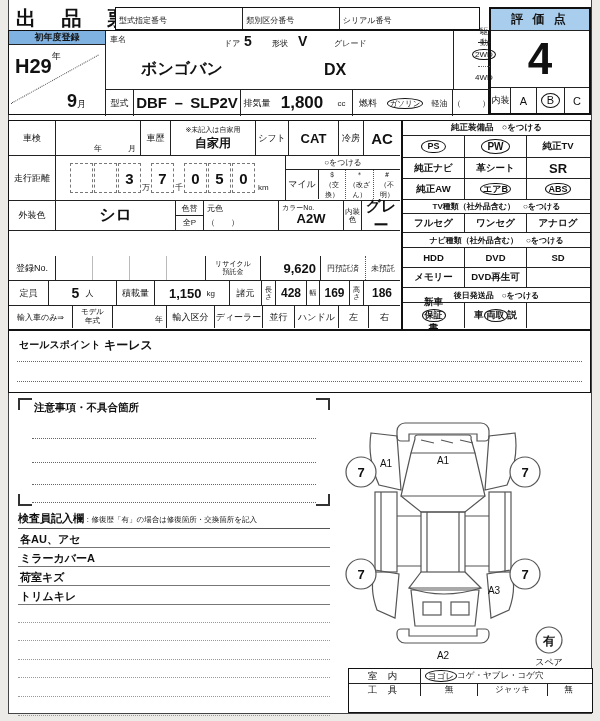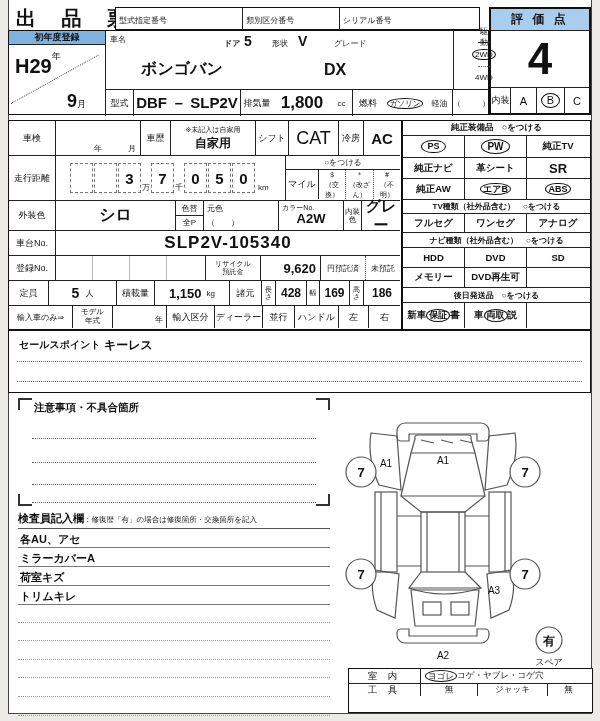--- a/index.html
+++ b/index.html
@@ -58,21 +58,21 @@
 
   <div class="abs br" style="left:0;top:0;width:97px;height:85px;">
     <div class="c hblue bb" style="height:14px;font-size:9px;font-weight:bold;">初年度登録</div>
     <div class="abs" style="left:6px;top:19px;font-size:20px;font-weight:bold;"><span>H29</span><span style="font-size:9px;font-weight:normal;vertical-align:14px;">年</span></div>
     <div class="abs" style="left:2px;top:72px;width:100px;border-top:1px dotted #555;transform:rotate(-29deg);transform-origin:left center;"></div>
     <div class="abs" style="left:58px;top:60px;font-size:18px;font-weight:bold;"><span>9</span><span style="font-size:9px;font-weight:normal;">月</span></div>
   </div>
 
   <div class="abs" style="left:97px;top:0;width:384px;height:85px;">
     <span class="abs lbl" style="left:4px;top:3px;">車名</span>
-    <span class="abs lbl" style="left:118px;top:7px;font-weight:bold;">ドア</span>
+    <span class="abs lbl" style="left:118px;top:7px;">ドア</span>
     <span class="abs" style="left:138px;top:2px;font-size:14px;font-weight:bold;">5</span>
     <span class="abs lbl" style="left:166px;top:7px;">形状</span>
     <span class="abs" style="left:192px;top:2px;font-size:14px;font-weight:bold;">V</span>
     <span class="abs lbl" style="left:228px;top:7px;">グレード</span>
     <span class="abs big" style="left:35px;top:28px;">ボンゴバン</span>
     <span class="abs big" style="left:218px;top:30px;">DX</span>
 
     <div class="abs" style="left:347px;top:0;width:37px;height:58px;border-left:1px solid #222;padding-left:24px;">
       <div class="c bb lbl" style="height:12px;">駆動</div>
       <div class="c" style="height:23px;">
@@ -107,21 +107,21 @@
     <div class="br" style="width:85px;position:relative;">
       <span class="abs lbl" style="left:38px;top:22px;">年</span>
       <span class="abs lbl" style="left:72px;top:22px;">月</span>
     </div>
     <div class="c br sm" style="width:30px;">車歴</div>
     <div class="cc br" style="width:85px;">
       <span style="font-size:7px;">※未記入は自家用</span>
       <span style="font-size:12px;font-weight:bold;">自家用</span>
     </div>
     <div class="c br sm" style="width:33px;">シフト</div>
-    <div class="c br" style="width:50px;font-size:18px;font-weight:normal;">CAT</div>
+    <div class="c br" style="width:50px;font-size:13px;font-weight:bold;">CAT</div>
     <div class="c br sm" style="width:25px;">冷房</div>
     <div class="c" style="width:36px;font-size:15px;font-weight:bold;">AC</div>
   </div>
 
   <div class="abs bb" style="left:0;top:35px;width:391px;height:45px;display:flex;">
     <div class="c br sm" style="width:47px;">走行距離</div>
     <div class="br" style="width:230px;position:relative;">
       <span class="dashbox" style="left:14px;"></span>
       <span class="dashbox" style="left:38px;"></span>
       <span class="dashbox" style="left:62px;">3</span>
@@ -165,24 +165,20 @@
       <span class="abs lbl" style="left:3px;top:16px;">（　　）</span>
     </div>
     <div class="br" style="width:65px;position:relative;">
       <span class="abs" style="left:3px;top:2px;font-size:7px;">カラーNo.</span>
       <div class="c" style="height:100%;padding-top:6px;font-size:13px;font-weight:bold;">A2W</div>
     </div>
     <div class="c br stack" style="width:18px;font-size:7.5px;">内装色</div>
     <div class="c" style="width:38px;font-size:15px;font-weight:bold;">グレー</div>
   </div>
 
-  <div class="abs bb" style="left:0;top:110px;width:391px;height:25px;display:flex;">
-    <div class="c br sm" style="width:47px;">車台No.</div>
-    <div class="c" style="width:344px;font-size:17px;font-weight:bold;letter-spacing:1px;">SLP2V-105340</div>
-  </div>
 
   <div class="abs bb" style="left:0;top:135px;width:391px;height:25px;display:flex;">
     <div class="c br sm" style="width:47px;">登録No.</div>
     <div class="br" style="width:150px;display:flex;">
       <div style="width:37px;border-right:1px solid #bbb;"></div>
       <div style="width:37px;border-right:1px solid #bbb;"></div>
       <div style="width:38px;border-right:1px solid #bbb;"></div>
       <div style="width:38px;"></div>
     </div>
     <div class="cc br" style="width:55px;font-size:7px;line-height:1.2;">
@@ -269,21 +265,21 @@
     <div class="c br" style="width:62px;font-size:9.5px;font-weight:bold;">DVD</div>
     <div class="c" style="width:62px;font-size:9.5px;font-weight:bold;">SD</div>
   </div>
   <div class="bb" style="height:20px;display:flex;">
     <div class="c br" style="width:62px;font-size:9.5px;font-weight:bold;">メモリー</div>
     <div class="c br" style="width:62px;font-size:9.5px;font-weight:bold;">DVD再生可</div>
     <div class="c" style="width:62px;"></div>
   </div>
   <div class="c bb" style="height:15px;font-size:8px;font-weight:bold;">後日発送品　○をつける</div>
   <div style="height:25px;display:flex;">
-    <div class="c br" style="width:62px;font-size:9.5px;font-weight:bold;">
+    <div class="c br" style="width:62px;font-size:9.5px;font-weight:bold;flex-direction:column;">
         <span>新車</span>
         <span class="ecirc" style="font-size:9px;">保証</span>
         <span>書</span>
       </div>
     <div class="c br" style="width:62px;font-size:9.5px;font-weight:bold;">
         <span>車</span>
         <span class="ecirc" style="font-size:9px;">両取</span>
         <span>説</span>
       </div>
     <div class="c" style="width:62px;"></div>

